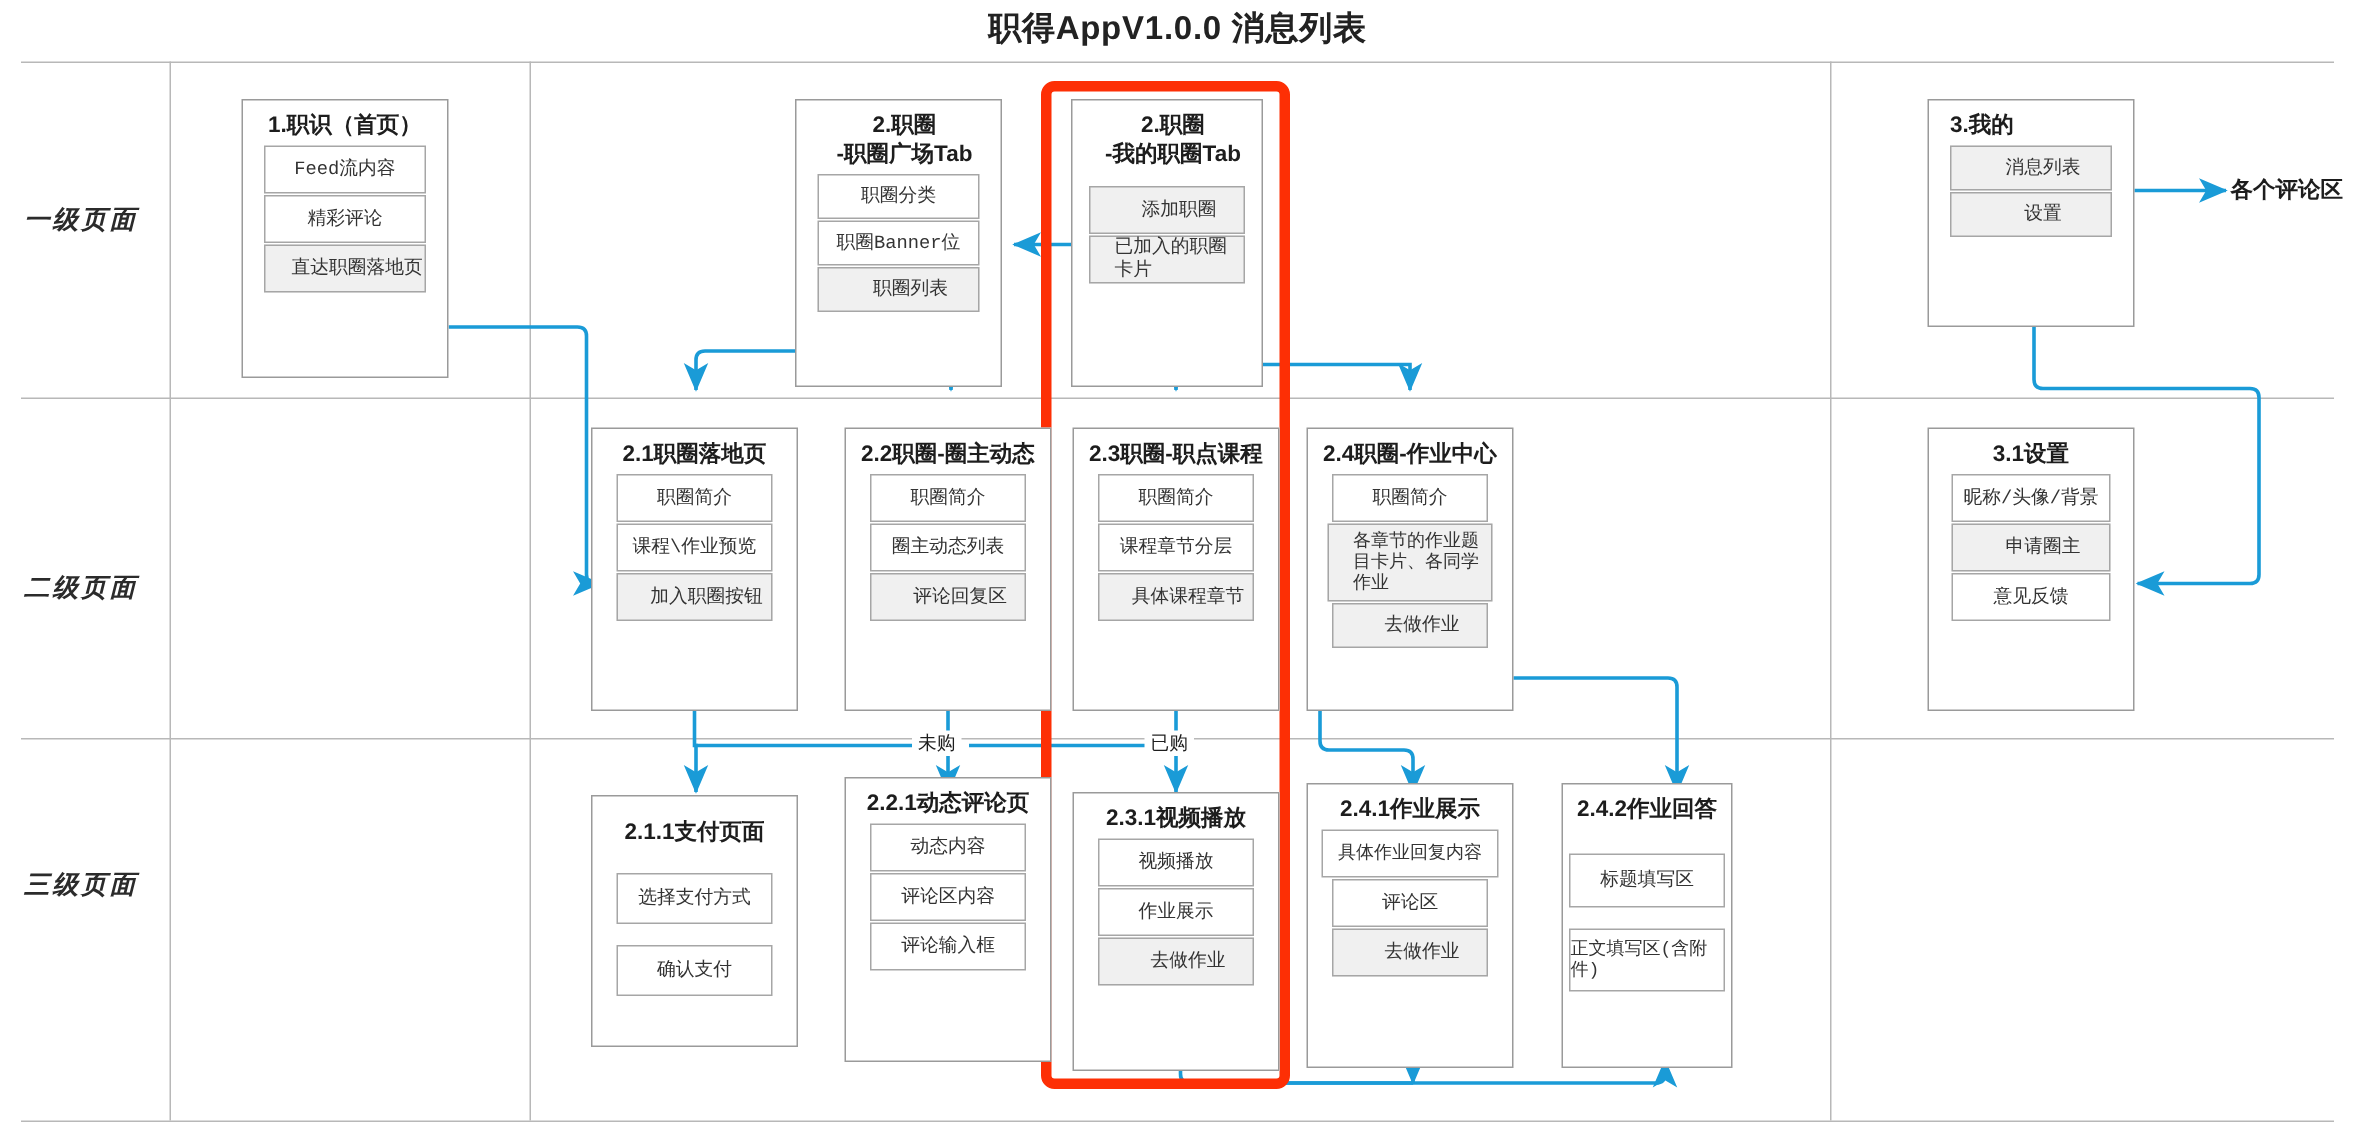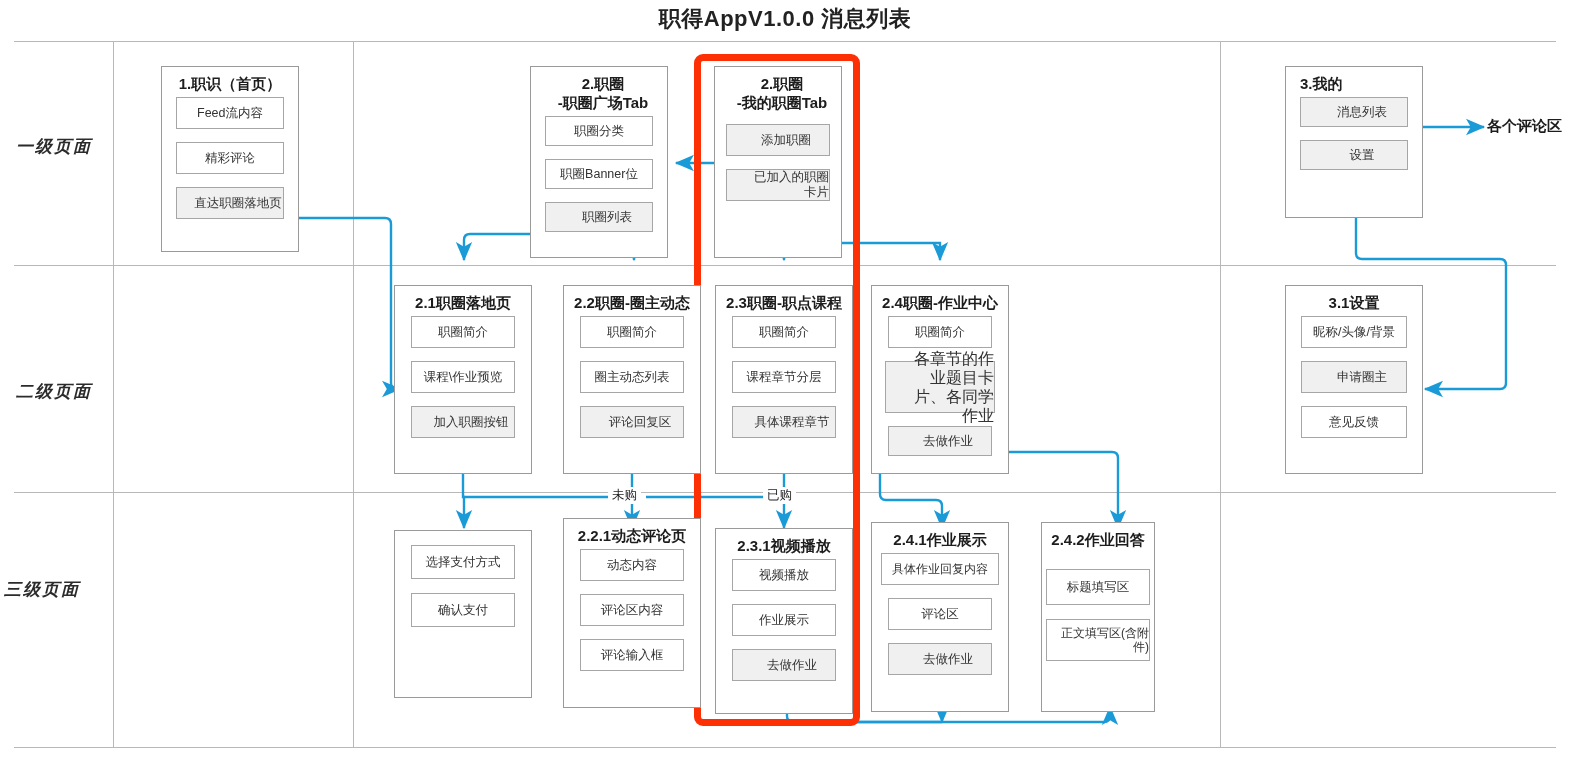--- a/index.html
+++ b/index.html
@@ -13,22 +13,22 @@
   .grid-v{position:absolute;top:41px;width:0;border-left:1px solid #b8b8b8;}
 
   .rowlabel{position:absolute;font-size:17px;font-weight:bold;color:#2b2b2b;letter-spacing:2px;font-style:italic;}
 
   
   .card{position:absolute;border:1px solid #9a9a9a;background:#fff;box-sizing:border-box;}
   .card .ct{font-size:15px;font-weight:bold;text-align:center;color:#1d1d1d;
             line-height:1.28;padding:7px 4px 4px;white-space:nowrap;}
   .card .ct.two{white-space:normal;text-align:center;padding-left:12px;}
   .item{border:1px solid #a6a6a6;background:#fff;font-size:12.5px;color:#333;
-        text-align:right;box-sizing:border-box;display:flex;align-items:center;
-        justify-content:center;margin:0 auto 13px;line-height:1.2;}
+        text-align:left;box-sizing:border-box;display:flex;align-items:center;
+        justify-content:center;margin:0 auto 1px;line-height:1.2;font-family:Liberation Mono, monospace;}
   .item.gray{background:#f0f0f0;padding-left:16px;}
 
   
   #wires{position:absolute;left:0;top:0;width:1570px;height:764px;pointer-events:none;}
 
   
   #redbox{position:absolute;left:694px;top:54px;width:166px;height:672px;
           border:7px solid #fd2f05;border-radius:9px;box-sizing:border-box;}
 
   .edge-label{position:absolute;font-size:12.5px;color:#1d1d1d;background:#fff;
@@ -43,21 +43,21 @@
 <div class="grid-h" style="top:41px"></div>
 <div class="grid-h" style="top:265px"></div>
 <div class="grid-h" style="top:492px"></div>
 <div class="grid-h" style="top:747px"></div>
 <div class="grid-v" style="left:113px;height:706px"></div>
 <div class="grid-v" style="left:353px;height:706px"></div>
 <div class="grid-v" style="left:1220px;height:706px"></div>
 
 <div class="rowlabel" style="left:16px;top:135px">一级页面</div>
 <div class="rowlabel" style="left:16px;top:380px">二级页面</div>
-<div class="rowlabel" style="left:4px;top:578px">三级页面</div>
+<div class="rowlabel" style="left:16px;top:578px">三级页面</div>
 
 <svg id="wires">
   <defs>
     <marker id="ah" markerWidth="9" markerHeight="9" refX="7.5" refY="4" orient="auto">
       <path d="M0,0.6 L8,4 L0,7.4 L2,4 Z" fill="#1a9bd7"></path>
     </marker>
   </defs>
   <g fill="none" stroke="#1a9bd7" stroke-width="2.4" marker-end="url(#ah)">
 
     <path d="M299,218 H385 Q391,218 391,224 V383 Q391,389 397,389 H400"></path>
@@ -153,32 +153,33 @@
 <div class="card" style="left:715px;top:285px;width:138px;height:189px">
   <div class="ct" style="overflow:hidden">2.3职圈-职点课程</div>
   <div class="item" style="width:104px;height:32px">职圈简介</div>
   <div class="item" style="width:104px;height:32px">课程章节分层</div>
   <div class="item gray" style="width:104px;height:32px">具体课程章节</div>
 </div>
 
 <div class="card" style="left:871px;top:285px;width:138px;height:189px">
   <div class="ct" style="overflow:hidden">2.4职圈-作业中心</div>
   <div class="item" style="width:104px;height:32px">职圈简介</div>
-  <div class="item gray" style="width:110px;height:52px;font-size:16px">各章节的作业题目卡片、各同学作业</div>
+  <div class="item gray" style="width:110px;height:52px;font-size:12px">各章节的作业题目卡片、各同学作业</div>
   <div class="item gray" style="width:104px;height:30px">去做作业</div>
 </div>
 
 <div class="card" style="left:1285px;top:285px;width:138px;height:189px">
   <div class="ct">3.1设置</div>
   <div class="item" style="width:106px;height:32px">昵称/头像/背景</div>
   <div class="item gray" style="width:106px;height:32px">申请圈主</div>
   <div class="item" style="width:106px;height:32px">意见反馈</div>
 </div>
 
 <div class="card" style="left:394px;top:530px;width:138px;height:168px">
+  <div class="ct" style="padding-top:14px">2.1.1支付页面</div>
   <div class="item" style="width:104px;height:34px;margin-top:14px">选择支付方式</div>
   <div class="item" style="width:104px;height:34px;margin-top:14px">确认支付</div>
 </div>
 
 <div class="card" style="left:563px;top:518px;width:138px;height:190px">
   <div class="ct" style="overflow:hidden">2.2.1动态评论页</div>
   <div class="item" style="width:104px;height:32px">动态内容</div>
   <div class="item" style="width:104px;height:32px">评论区内容</div>
   <div class="item" style="width:104px;height:32px">评论输入框</div>
 </div>

